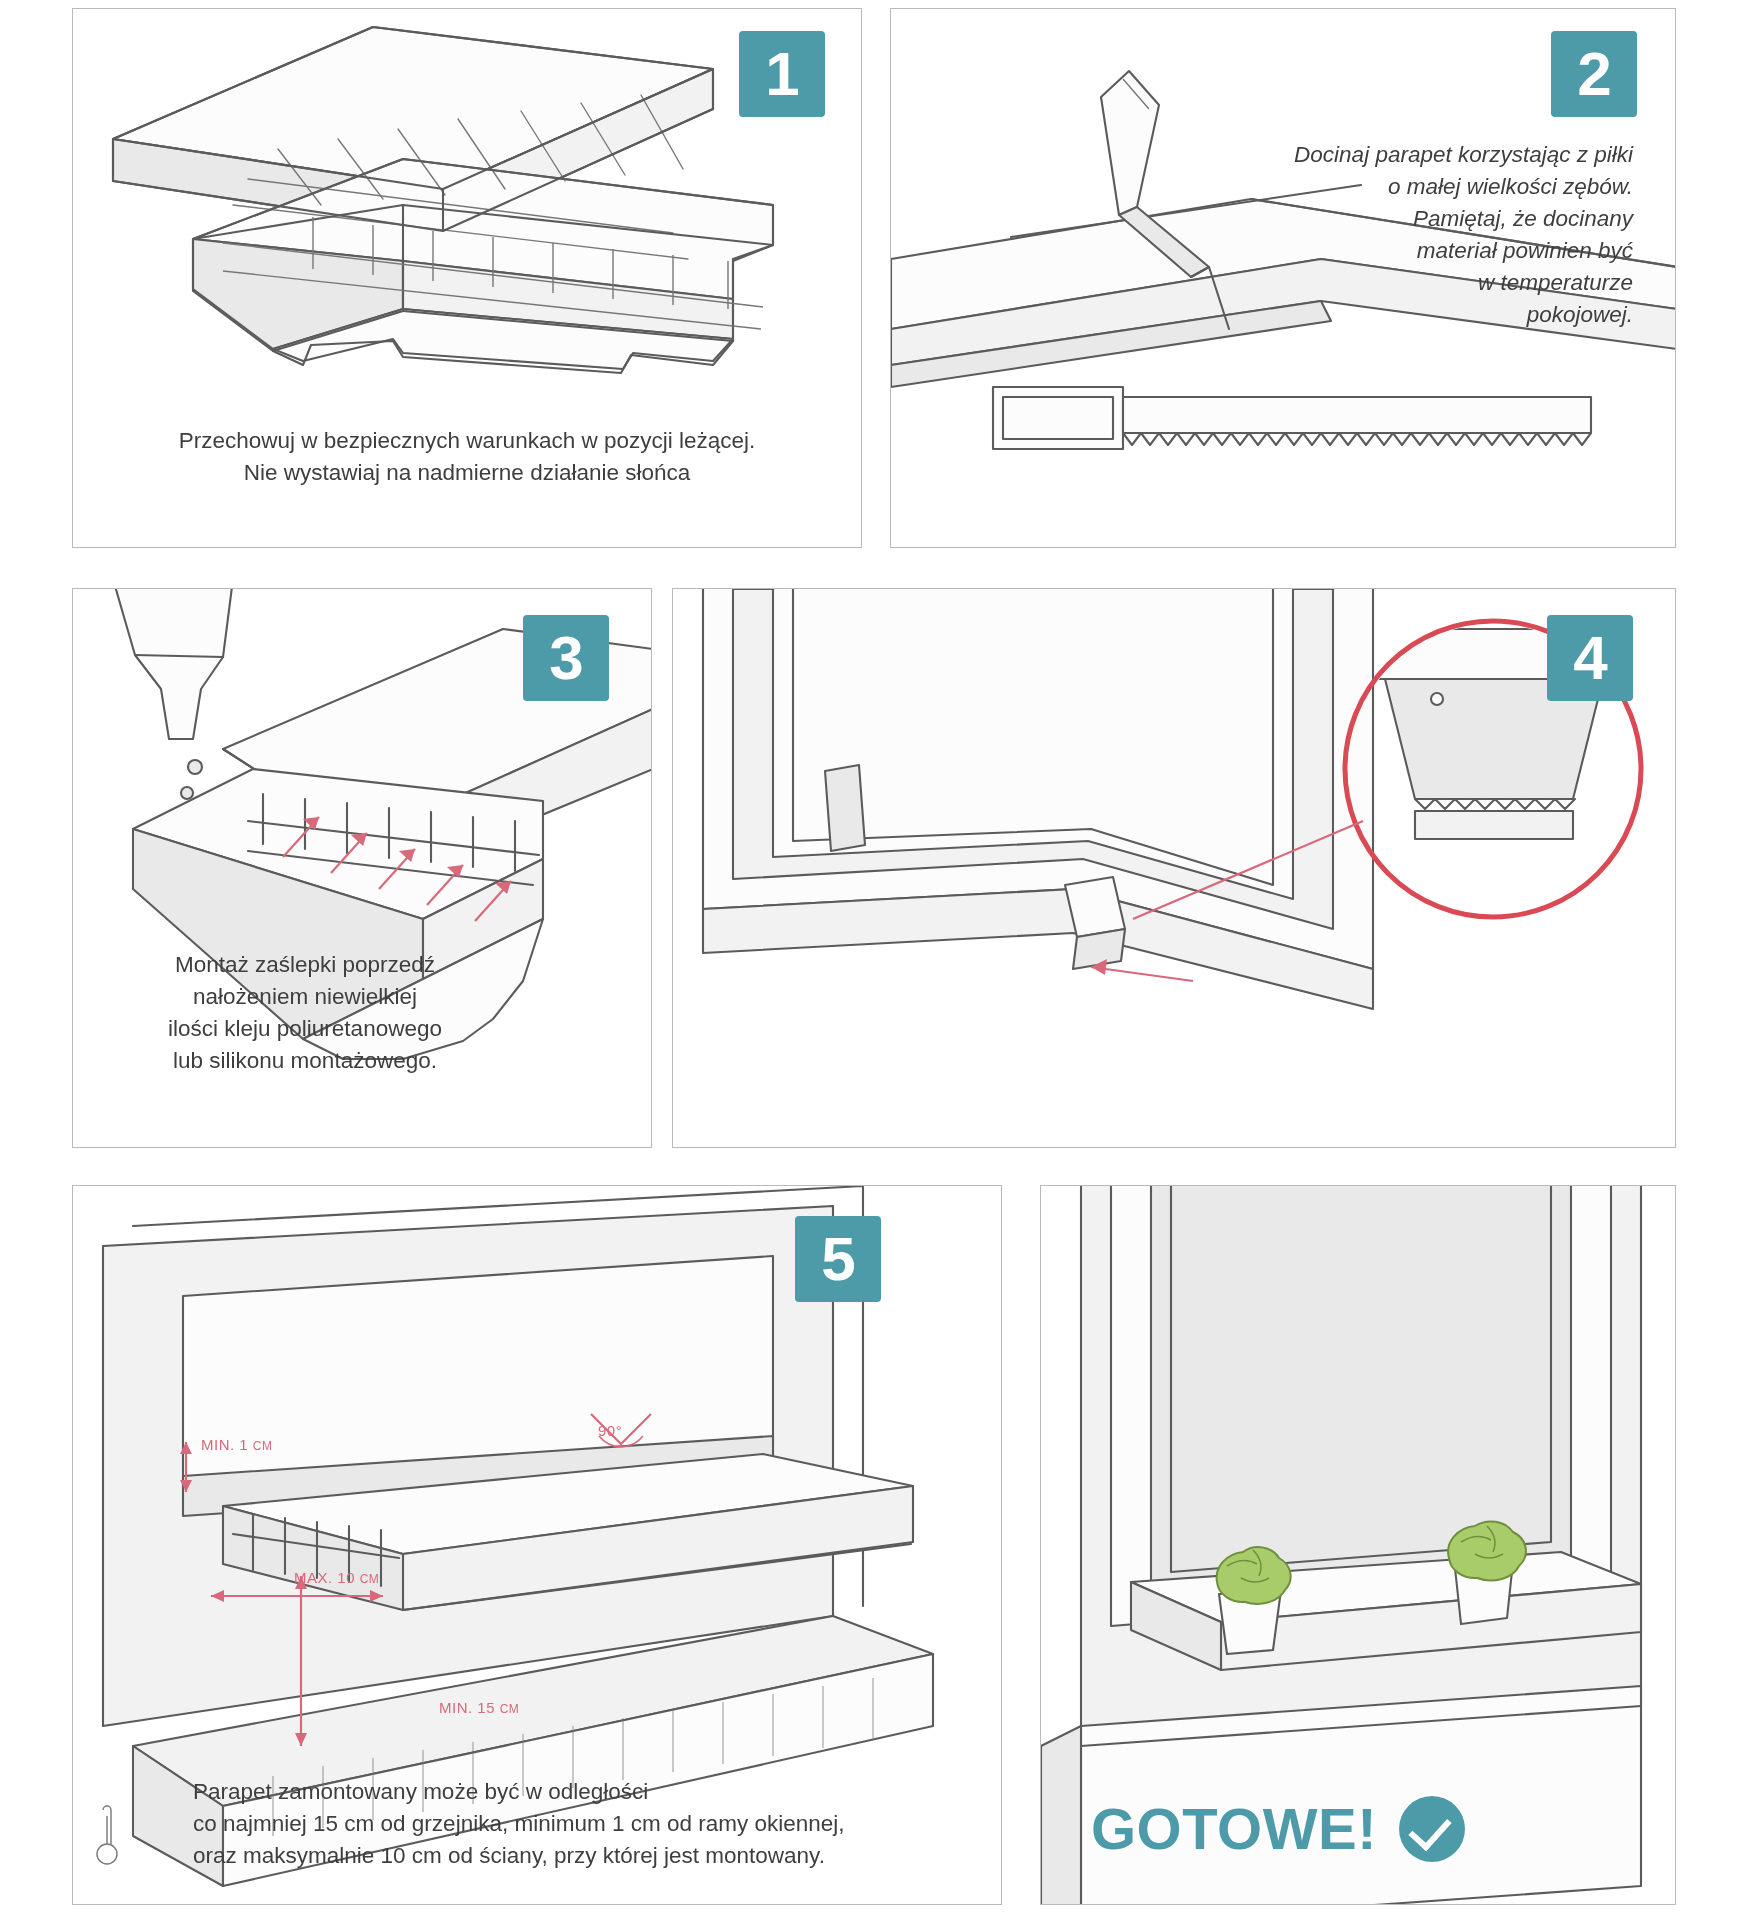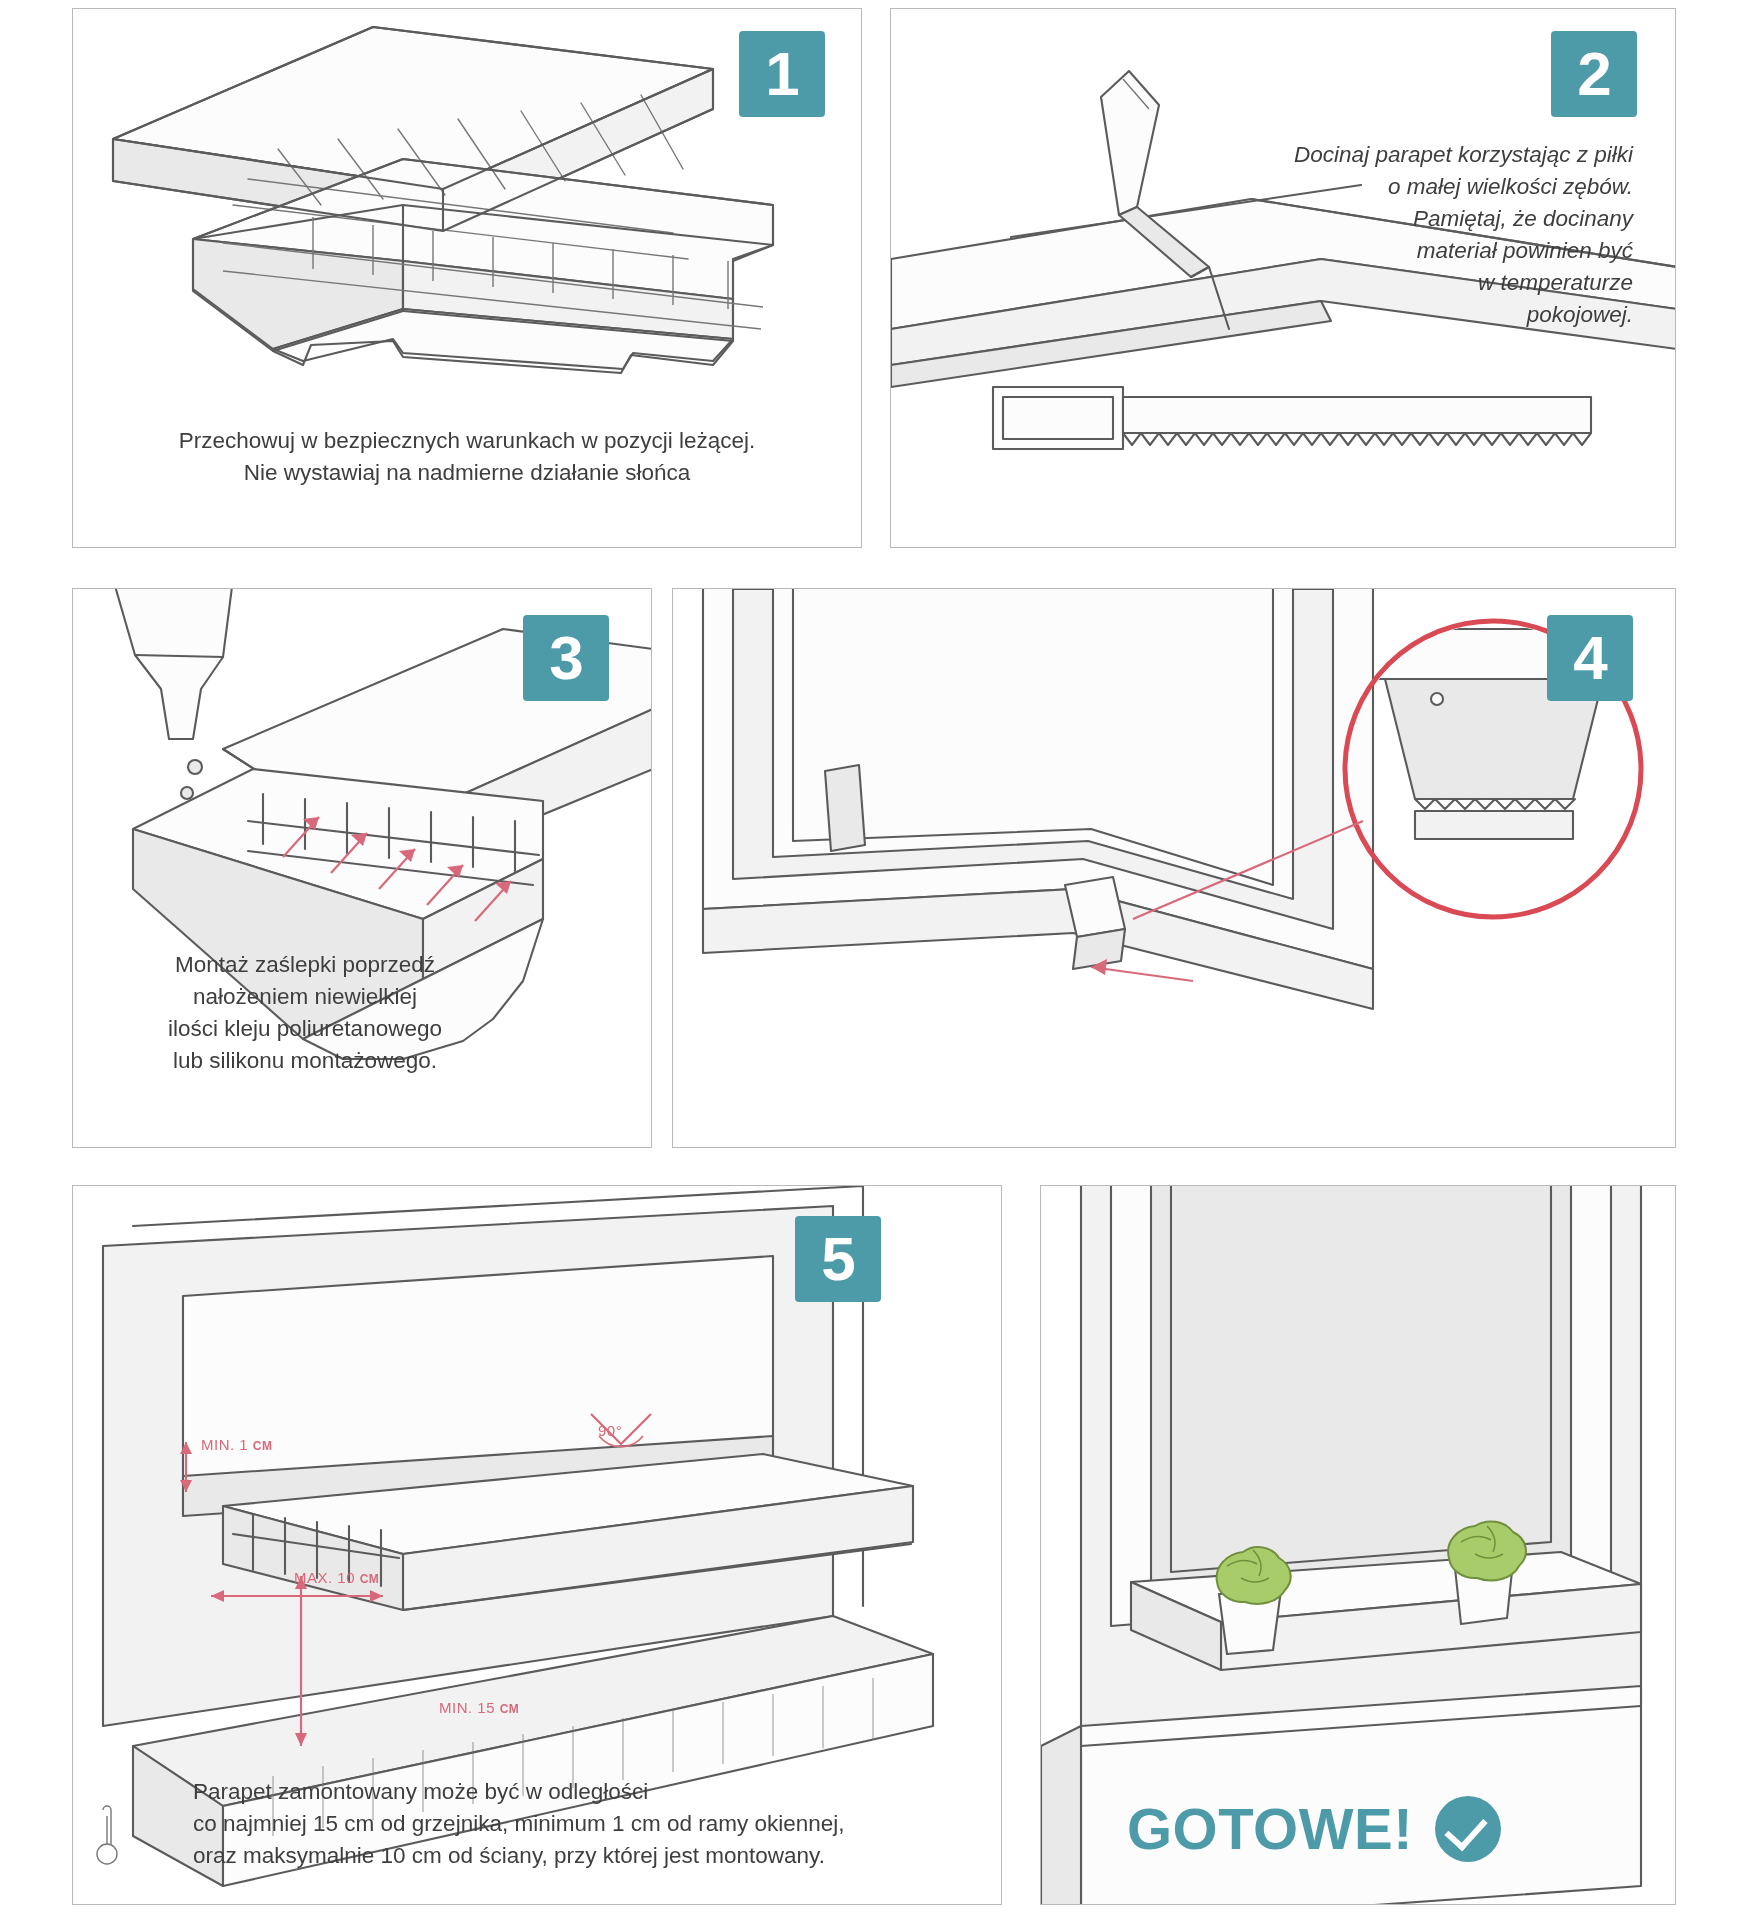--- a/index.html
+++ b/index.html
@@ -72,21 +72,20 @@
   #cap-4 { left: 34px; bottom: 44px; width: 930px; }
   #cap-5 { left: 120px; bottom: 32px; width: 800px; text-align: left; }
 
   .done-wrap {
     position: absolute;
     left: 50px;
     bottom: 42px;
     display: flex;
     align-items: flex-end;
     gap: 22px;
-    margin-left: 36px;
   }
   .done-text {
     font-size: 58px;
     font-weight: bold;
     color: #4d9aa8;
     letter-spacing: 0.5px;
   }
   .done-check {
     width: 66px;
     height: 66px;
@@ -107,21 +106,21 @@
   }
 
   
   .dim {
     position: absolute;
     color: #d8697a;
     font-size: 15px;
     letter-spacing: 0.5px;
     white-space: nowrap;
   }
-  .dim .u { font-size: 12px; font-weight: bold; }
+  .dim .u { font-size: 12px; }
   #dim-min1  { left: 128px; top: 250px; }
   #dim-max10 { left: 205px; top: 383px; margin-left: 16px; }
   #dim-min15 { left: 318px; top: 513px; margin-left: 48px; }
   #dim-angle { left: 525px; top: 236px; font-size: 15px; color:#d8697a; }
 
   svg { display: block; }
   .ln  { fill: none; stroke: #5b5b5b; stroke-width: 2.1; stroke-linejoin: round; stroke-linecap: round; }
   .ln-t{ fill: none; stroke: #777; stroke-width: 1.4; }
   .fillw { fill: #fcfcfc; }
   .fillg { fill: #f2f2f2; }

